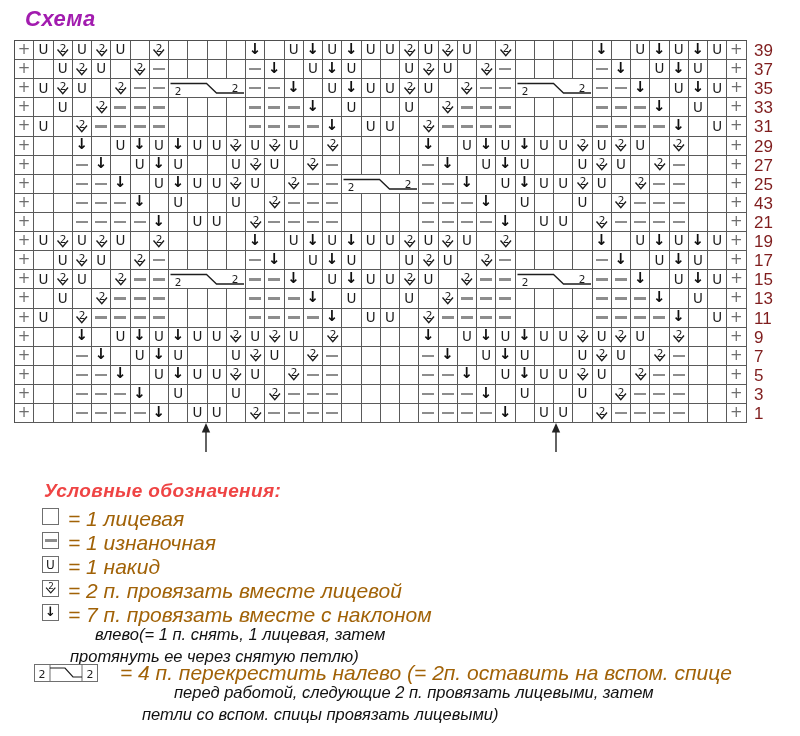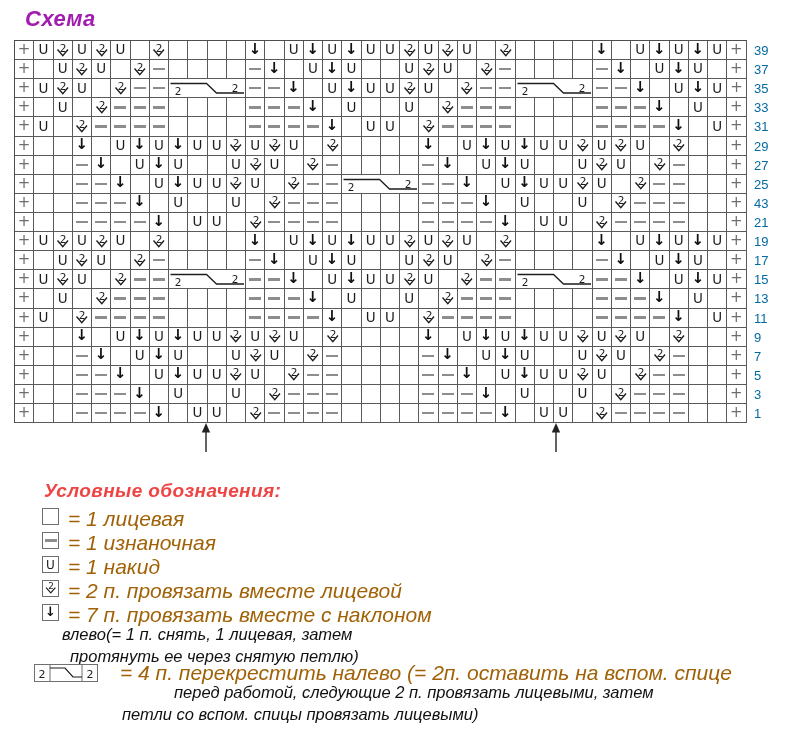--- a/index.html
+++ b/index.html
@@ -26,21 +26,21 @@
   }
   .cell.cable{width:77.04px;}
   .sym-plus{font-size:15px;color:#6e6e6e;line-height:1;margin-top:-1px;}
   .sym-u{font-size:13.5px;color:#1d1d1d;line-height:1;}
   .sym-ssk{font-size:15px;font-weight:bold;color:#101010;line-height:1;margin-top:-2px;}
   .sym-purl{display:block;width:12px;height:2.4px;background:#8d8d8d;}
   .k2svg,.cablesvg{display:block;}
   
   #row-numbers{position:absolute;left:754px;top:41px;}
   .row-number{
-    height:19.12px;line-height:19.12px;font-size:13px;color:#0369a1;
+    height:19.12px;line-height:19.12px;font-size:17px;color:#7f1d1d;
     font-family:"Liberation Sans",sans-serif;
   }
   
   .repeat-arrow{position:absolute;top:423px;width:14px;height:30px;}
   
   #legend-title{
     position:absolute;left:44px;top:480px;
     font-family:"Liberation Sans",sans-serif;
     font-size:19px;font-weight:bold;font-style:italic;letter-spacing:.4px;color:#ef4444;
   }
@@ -2136,31 +2136,31 @@
     </svg>
   </span>
   <span class="legend-text">= 2 п. провязать вместе  лицевой</span>
 </div>
 
 <div class="legend-item" style="top:604px;">
   <span class="legend-box">
       <span class="sym-ssk" style="font-size:13px;">↓</span>
     </span>
   <span class="legend-text">= 7 п. провязать вместе с  наклоном</span>
-  <span class="legend-line" style="left:20px;top:21px;">влево(= 1 п. снять, 1 лицевая, затем</span>
+  <span class="legend-line" style="left:53px;top:21px;">влево(= 1 п. снять, 1 лицевая, затем</span>
   <span class="legend-line" style="left:28px;top:43px;">протянуть ее через  снятую петлю)</span>
 </div>
 
 <div class="legend-item" style="top:662px;left:34px;">
   <span style="position:absolute;left:0;top:2px;">
     <svg class="cablesvg" width="64" height="18" viewBox="0 0 64 18">
       <rect x="0.5" y="0.5" width="63" height="17" fill="none" stroke="#6f6f6f" stroke-width="1"></rect>
       <line x1="16" y1="0.5" x2="16" y2="17.5" stroke="#6f6f6f" stroke-width="1"></line>
       <line x1="48" y1="0.5" x2="48" y2="17.5" stroke="#6f6f6f" stroke-width="1"></line>
       <text x="8" y="14" text-anchor="middle" font-size="11" fill="#1d1d1d" font-family="DejaVu Sans, sans-serif">2</text>
       <path d="M16,4 H31 L39,13 H48" fill="none" stroke="#1d1d1d" stroke-width="1.2"></path>
       <text x="56" y="14" text-anchor="middle" font-size="11" fill="#1d1d1d" font-family="DejaVu Sans, sans-serif">2</text>
     </svg>
   </span>
   <span class="legend-text" style="left:86px;">= 4 п. перекрестить  налево (= 2п. оставить на  вспом. спице</span>
   <span class="legend-line" style="left:104px;top:21px;margin-left:36px;">перед работой, следующие 2 п. провязать лицевыми, затем</span>
-  <span class="legend-line" style="left:88px;top:43px;">петли со вспом. спицы  провязать  лицевыми)</span>
+  <span class="legend-line" style="left:108px;top:43px;">петли со вспом. спицы  провязать  лицевыми)</span>
 </div>
 
 </body></html>

